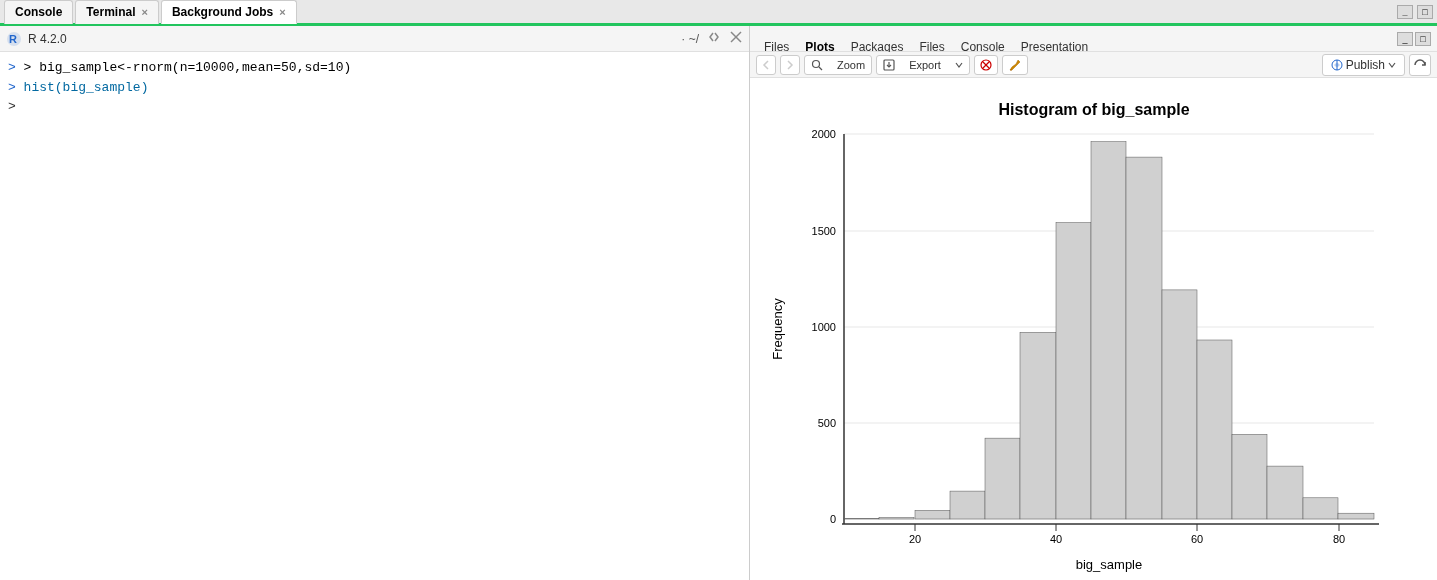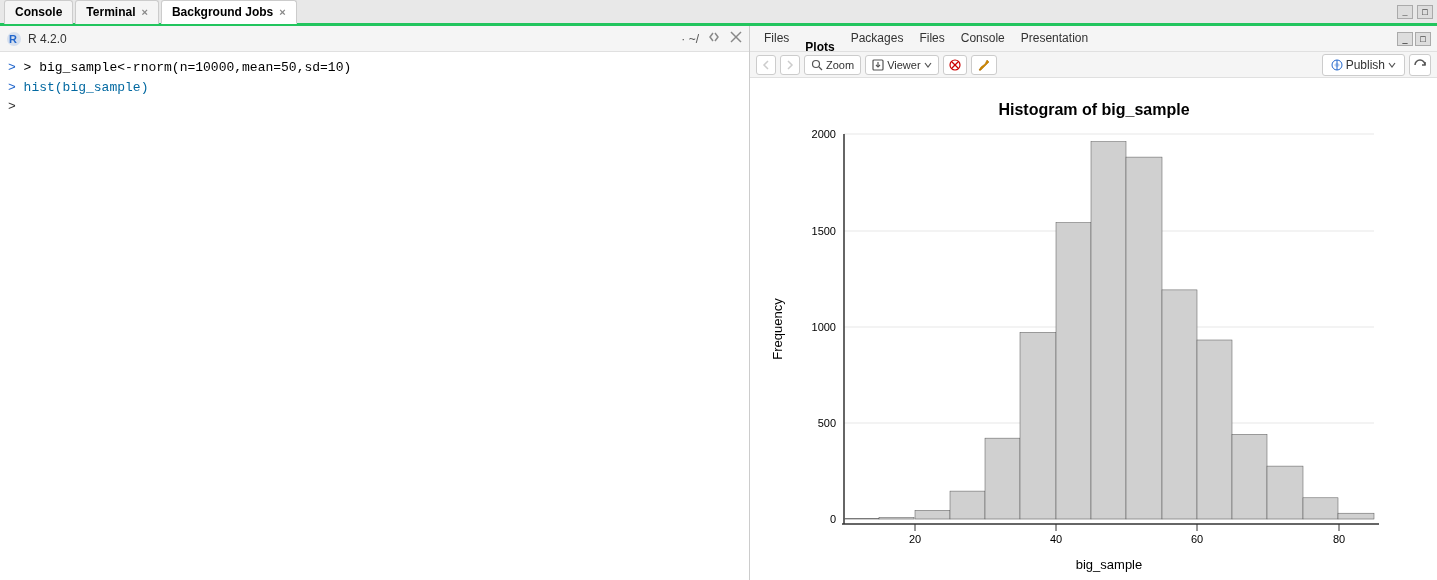--- a/index.html
+++ b/index.html
@@ -44,29 +44,29 @@
     .console-empty { color: #333; }
 
     
     .right-panel {
       flex: 1; display: flex; flex-direction: column; background: #fff;
     }
     .plot-toolbar {
       display: flex; align-items: center; padding: 2px 6px; background: #f5f5f5; border-bottom: 1px solid #e0e0e0; height: 26px; gap: 4px;
     }
     .plot-tabs {
-      display: flex; align-items: center; gap: 0;
+      display: flex; align-items: flex-end; gap: 0;
     }
     .plot-tab {
       padding: 2px 8px; font-size: 12px; cursor: pointer; color: #333; border-bottom: 2px solid transparent;
     }
     .plot-tab.active { border-bottom: 2px solid #2266cc; font-weight: bold; color: #000; margin-top: 19px; }
     .plot-toolbar-sep { flex: 1; }
     .toolbar-btn {
-      display: flex; align-items: center; gap: 3px; padding: 2px 6px; background: #fff; border: 1px solid #ccc; border-radius: 3px; cursor: pointer; font-size: 11px; color: #333; height: 20px;
+      display: flex; align-items: center; gap: 14px; padding: 2px 6px; background: #fff; border: 1px solid #ccc; border-radius: 3px; cursor: pointer; font-size: 11px; color: #333; height: 20px;
     }
     .nav-btn {
       width: 20px; height: 20px; background: #fff; border: 1px solid #ccc; border-radius: 3px; cursor: pointer; display: flex; align-items: center; justify-content: center; font-size: 11px; color: #888;
     }
     .nav-btn.disabled { color: #ccc; cursor: default; }
     .publish-btn {
       display: flex; align-items: center; gap: 3px; padding: 2px 8px; background: #fff; border: 1px solid #ccc; border-radius: 3px; cursor: pointer; font-size: 12px; color: #333; height: 22px; margin-left: auto;
     }
     .refresh-btn {
       width: 22px; height: 22px; background: #fff; border: 1px solid #ccc; border-radius: 3px; cursor: pointer; display: flex; align-items: center; justify-content: center;
@@ -190,21 +190,21 @@
           <line x1="8" y1="8" x2="11" y2="11" stroke="#555" stroke-width="1.2"></line>
         </svg>
         <span>Zoom</span>
       </div>
       <div class="toolbar-btn">
         <svg width="12" height="12" viewBox="0 0 12 12">
           <rect x="1" y="1" width="10" height="10" rx="1" stroke="#555" fill="none" stroke-width="1.2"></rect>
           <path d="M4 6l2 2 2-2" stroke="#555" fill="none" stroke-width="1.2"></path>
           <line x1="6" y1="3" x2="6" y2="8" stroke="#555" stroke-width="1.2"></line>
         </svg>
-        <span>Viewer</span>
+        <span>Export</span>
         <svg width="8" height="8" viewBox="0 0 8 8">
             <path d="M1 2l3 4 3-4" stroke="#555" fill="none" stroke-width="1.2"></path>
           </svg>
       </div>
       <div class="toolbar-btn" style="padding:2px 5px;">
         <svg width="12" height="12" viewBox="0 0 12 12">
           <circle cx="6" cy="6" r="5" stroke="#c00" fill="none" stroke-width="1.2"></circle>
           <line x1="3" y1="3" x2="9" y2="9" stroke="#c00" stroke-width="1.2"></line>
           <line x1="9" y1="3" x2="3" y2="9" stroke="#c00" stroke-width="1.2"></line>
         </svg>

